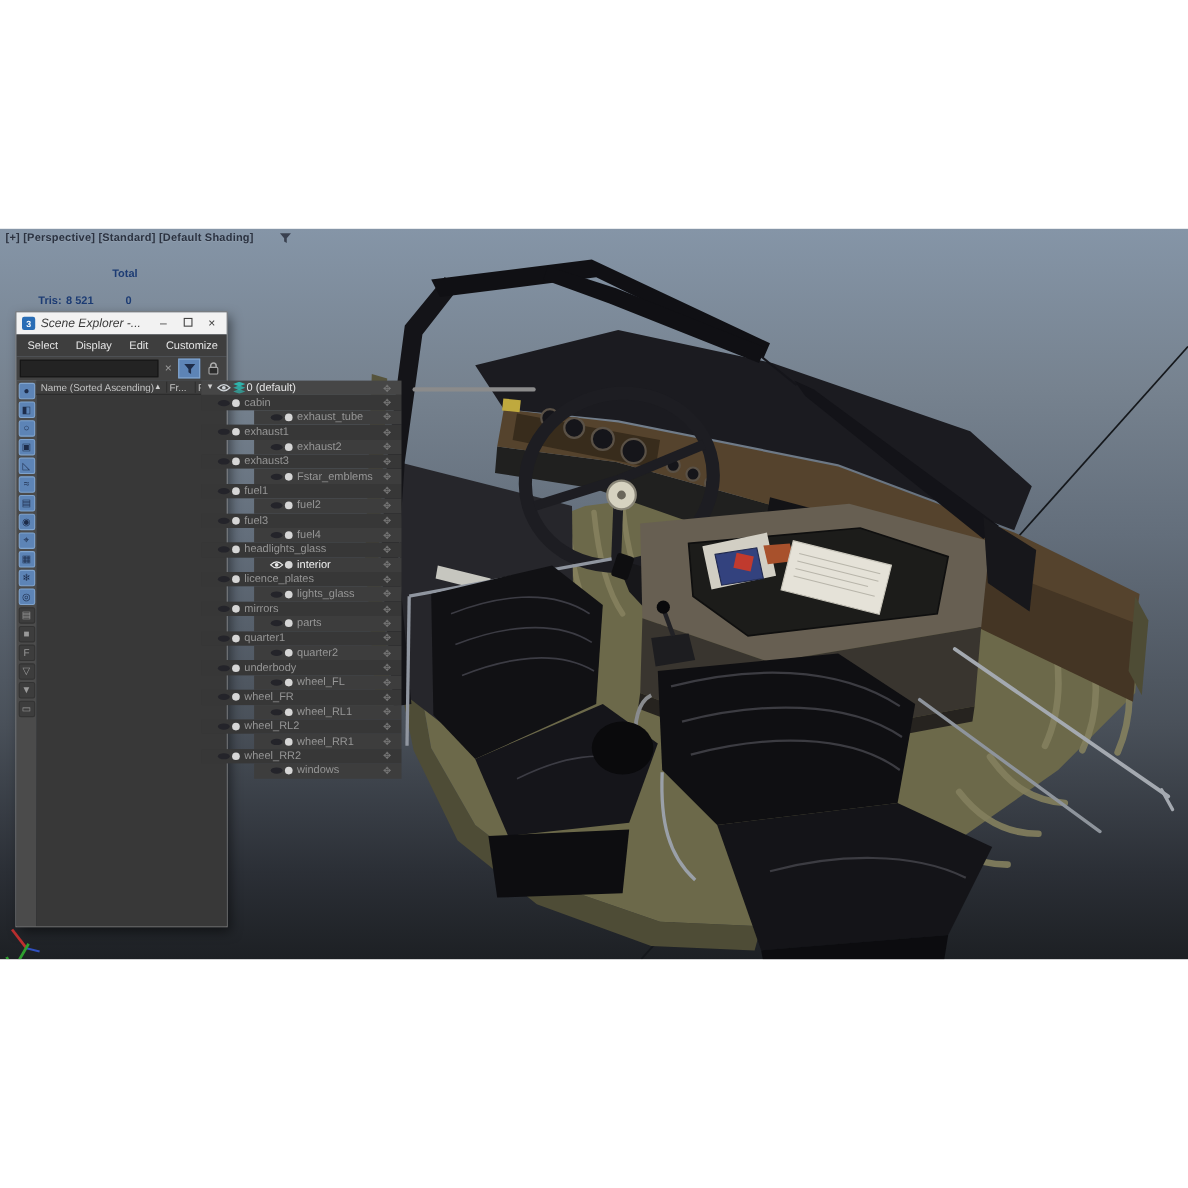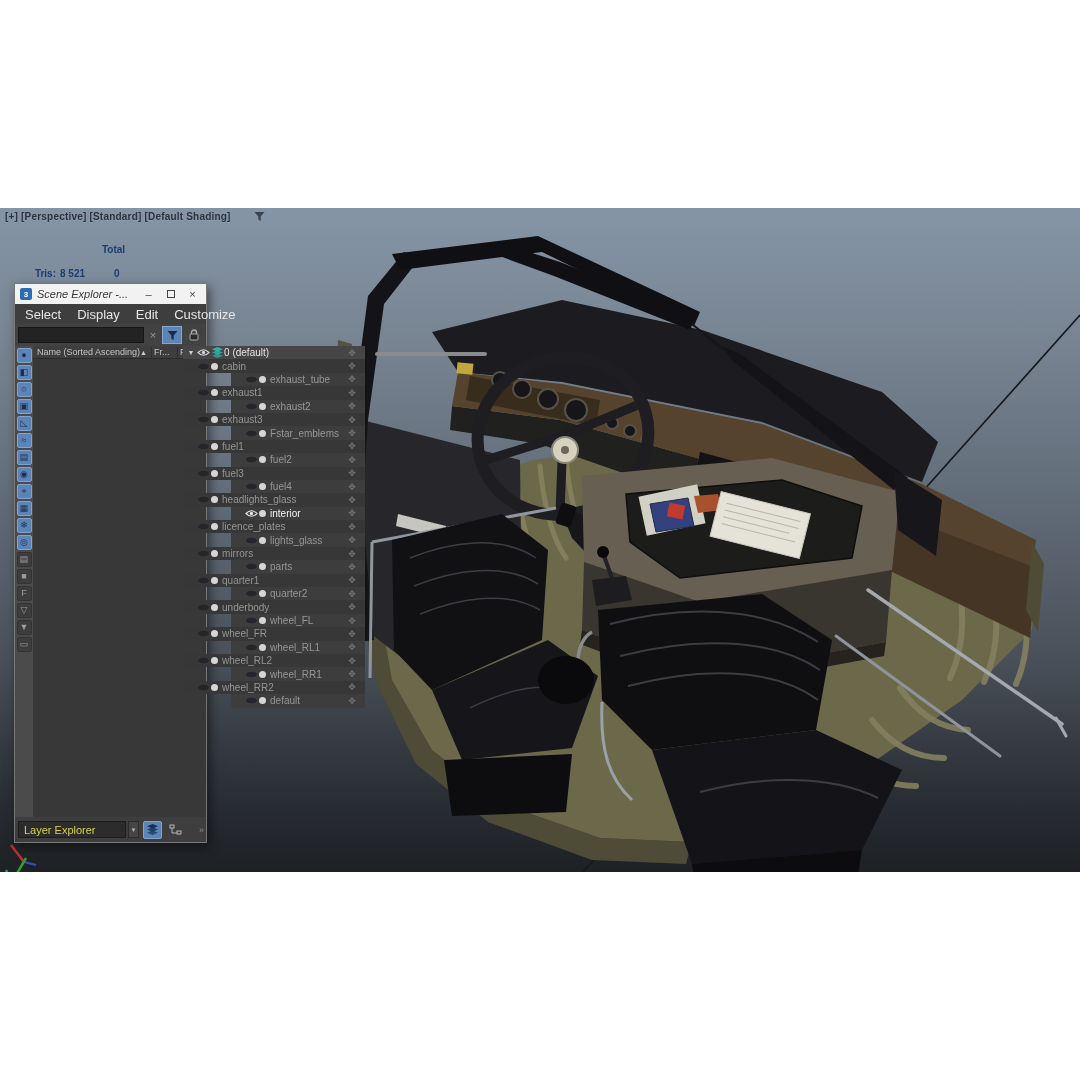--- a/index.html
+++ b/index.html
@@ -36,21 +36,21 @@
     display:flex; flex-direction:column; font-size:10px;
     box-shadow:3px 4px 10px rgba(0,0,0,.5); border:1px solid #777;
   }
   .titlebar { height:20px; background:#f2f2f2; display:flex; align-items:center; gap:5px; padding:0 5px; flex:0 0 auto; }
   .app-icon { width:12px; height:12px; background:#2a6db5; border-radius:2px; color:#fff; font-size:8px; font-weight:bold;
               display:flex; align-items:center; justify-content:center; }
   .title-text { flex:1; color:#3a3a3a; font-size:11px; white-space:nowrap; overflow:hidden;font-style:italic; }
   .winbtn { width:17px; text-align:center; color:#444; font-size:11px; line-height:18px; }
   .maxglyph { display:inline-block; width:8px; height:8px; border:1px solid #444; }
 
-  .menubar { height:20px; background:#3e3e3e; display:flex; align-items:center; padding:0 2px; color:#e6e6e6; font-size:13px; flex:0 0 auto; }
+  .menubar { height:20px; background:#3e3e3e; display:flex; align-items:center; padding:0 2px; color:#e6e6e6; font-size:10px; flex:0 0 auto; }
   .menu-item { padding:0 8px; }
 
   .searchrow { height:22px; background:#424242; display:flex; align-items:center; padding:0 3px; gap:3px; flex:0 0 auto; }
   .search-input { flex:1; height:16px; background:#232323; border:1px solid #161616; color:#ddd; font-size:10px; padding:0 3px; min-width:0; }
   .clear-x { width:12px; text-align:center; color:#9a9a9a; font-size:11px; }
   .filter-btn { width:20px; height:18px; background:#5d84b6; border:1px solid #84a7d0; display:flex; align-items:center; justify-content:center; }
   .lock-btn { width:18px; height:18px; display:flex; align-items:center; justify-content:center; }
 
   .mid { flex:1; display:flex; min-height:0; }
   .toolstrip { width:18px; background:#4b4b4b; display:flex; flex-direction:column; align-items:center; padding-top:2px; gap:2px; flex:0 0 auto; }
@@ -653,49 +653,26 @@
                 <span class="frz">✥</span>
               </div>
               <div class="row alt">
                 <span class="indent"></span>
                 <span class="eye">
                   <svg width="13" height="9" viewBox="0 0 13 9">
                     <ellipse cx="6.5" cy="4.5" rx="5.4" ry="2.8" fill="#24242a"></ellipse>
                   </svg>
                 </span>
                 <span class="dot"></span>
-                <span class="nm">default</span>
+                <span class="nm">windows</span>
                 <span class="frz">✥</span>
               </div>
             </div>
           <div class="filler"></div>
           <div class="hscroll">
             <div class="hthumb"></div>
           </div>
         </div>
       </div>
 
-      <div class="bottombar">
-        <span class="combo">Layer Explorer</span>
-        <span class="combo-arrow">▾</span>
-        <span class="bbtn active">
-          <svg width="13" height="11" viewBox="0 0 13 11">
-            <g fill="#123355">
-              <path d="M6.5,0 L12,2.2 6.5,4.4 1,2.2Z"></path>
-              <path d="M6.5,3.3 L12,5.5 6.5,7.7 1,5.5Z" opacity=".85"></path>
-              <path d="M6.5,6.6 L12,8.8 6.5,11 1,8.8Z" opacity=".7"></path>
-            </g>
-          </svg>
-        </span>
-        <span class="bbtn">
-          <svg width="13" height="11" viewBox="0 0 13 11">
-            <g stroke="#b5b5b5" fill="none" stroke-width="1">
-              <rect x="1" y="1" width="4" height="3"></rect>
-              <rect x="8" y="7" width="4" height="3"></rect>
-              <path d="M3,4 v5 h5"></path>
-            </g>
-          </svg>
-        </span>
-        <span class="overflow">»</span>
-      </div>
     </div>
   </div>
 </div>
 
 </body></html>

